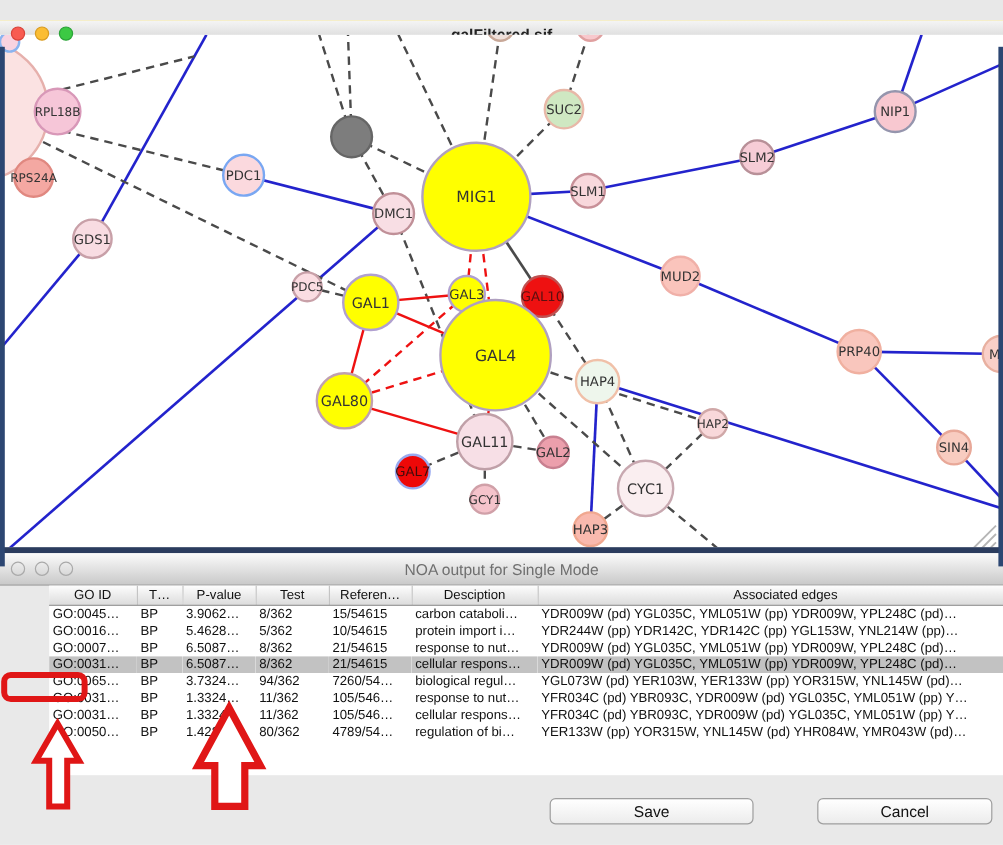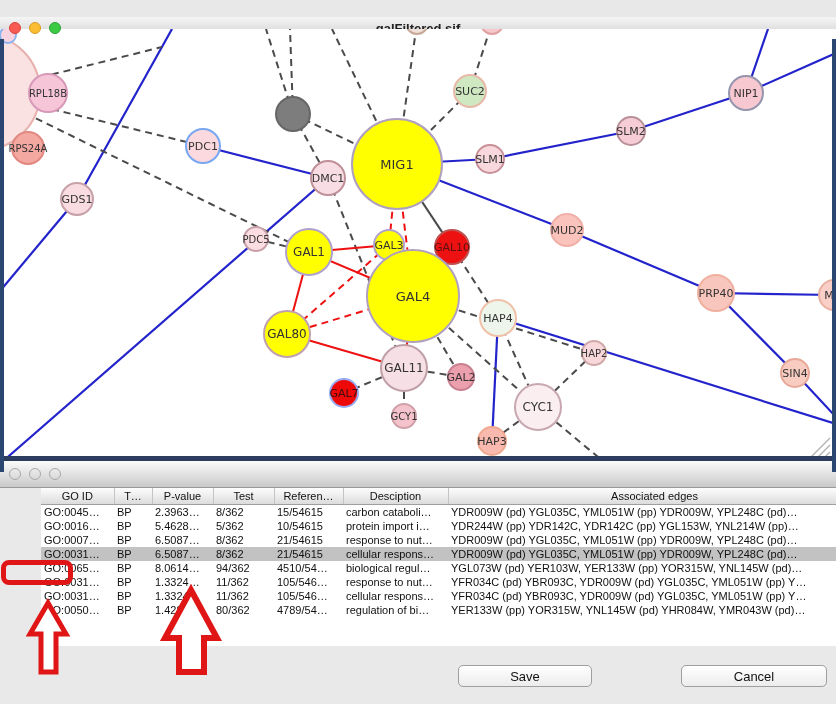--- a/index.html
+++ b/index.html
@@ -65,21 +65,21 @@
     position:absolute;left:2px;top:3px;width:9px;height:30px;
     background:linear-gradient(90deg,#b9b9b9,#8f8f8f);border-radius:6px;
   }
   .btn{
     position:absolute;height:22px;top:204px;
     background:linear-gradient(#ffffff,#ececec);
     border:1px solid #9f9f9f;border-radius:5px;
     font-size:13px;color:#111;text-align:center;line-height:20px;
     font-family:"Liberation Sans",sans-serif;
   }
-  #save-btn{left:458px;width:134px;}
+  #save-btn{left:458px;width:170px;}
   #cancel-btn{left:681px;width:146px;}
   
   .annot{position:absolute;left:0;top:0;width:836px;height:704px;pointer-events:none;z-index:50;}
   .red-rect{
     position:absolute;left:1px;top:560px;width:72px;height:25px;
     border:5px solid #e01616;border-radius:8px;box-sizing:border-box;
   }
 </style>
 </head>
 <body>
@@ -221,20 +221,21 @@
   <div class="edge-navy right"></div>
 </div>
 
 <div class="table-window">
   <div class="titlebar2">
     <div class="lights">
       <span class="light off"></span>
       <span class="light off"></span>
       <span class="light off"></span>
     </div>
+    <span class="title">NOA output for Single Mode</span>
   </div>
 
   <div class="noa-table-wrap">
     <table class="noa" id="noa-table">
       <colgroup id="noa-cols">
           <col style="width: 73px;">
           <col style="width: 38px;">
           <col style="width: 61px;">
           <col style="width: 61px;">
           <col style="width: 69px;">
@@ -251,21 +252,21 @@
             <th>Referen…</th>
             <th>Desciption</th>
             <th>Associated edges</th>
             <th></th>
           </tr>
         </thead>
       <tbody id="noa-body">
           <tr>
             <td>GO:0045…</td>
             <td>BP</td>
-            <td>2.3963…</td>
+            <td>3.9062…</td>
             <td>8/362</td>
             <td>15/54615</td>
             <td>carbon cataboli…</td>
             <td>YDR009W (pd) YGL035C, YML051W (pp) YDR009W, YPL248C (pd)…</td>
             <td></td>
           </tr>
           <tr>
             <td>GO:0016…</td>
             <td>BP</td>
             <td>5.4628…</td>
@@ -291,23 +292,23 @@
             <td>6.5087…</td>
             <td>8/362</td>
             <td>21/54615</td>
             <td>cellular respons…</td>
             <td>YDR009W (pd) YGL035C, YML051W (pp) YDR009W, YPL248C (pd)…</td>
             <td></td>
           </tr>
           <tr>
             <td>GO:0065…</td>
             <td>BP</td>
-            <td>8.0614…</td>
+            <td>3.7324…</td>
             <td>94/362</td>
-            <td>4510/54…</td>
+            <td>7260/54…</td>
             <td>biological regul…</td>
             <td>YGL073W (pd) YER103W, YER133W (pp) YOR315W, YNL145W (pd)…</td>
             <td></td>
           </tr>
           <tr>
             <td>GO:0031…</td>
             <td>BP</td>
             <td>1.3324…</td>
             <td>11/362</td>
             <td>105/546…</td>

